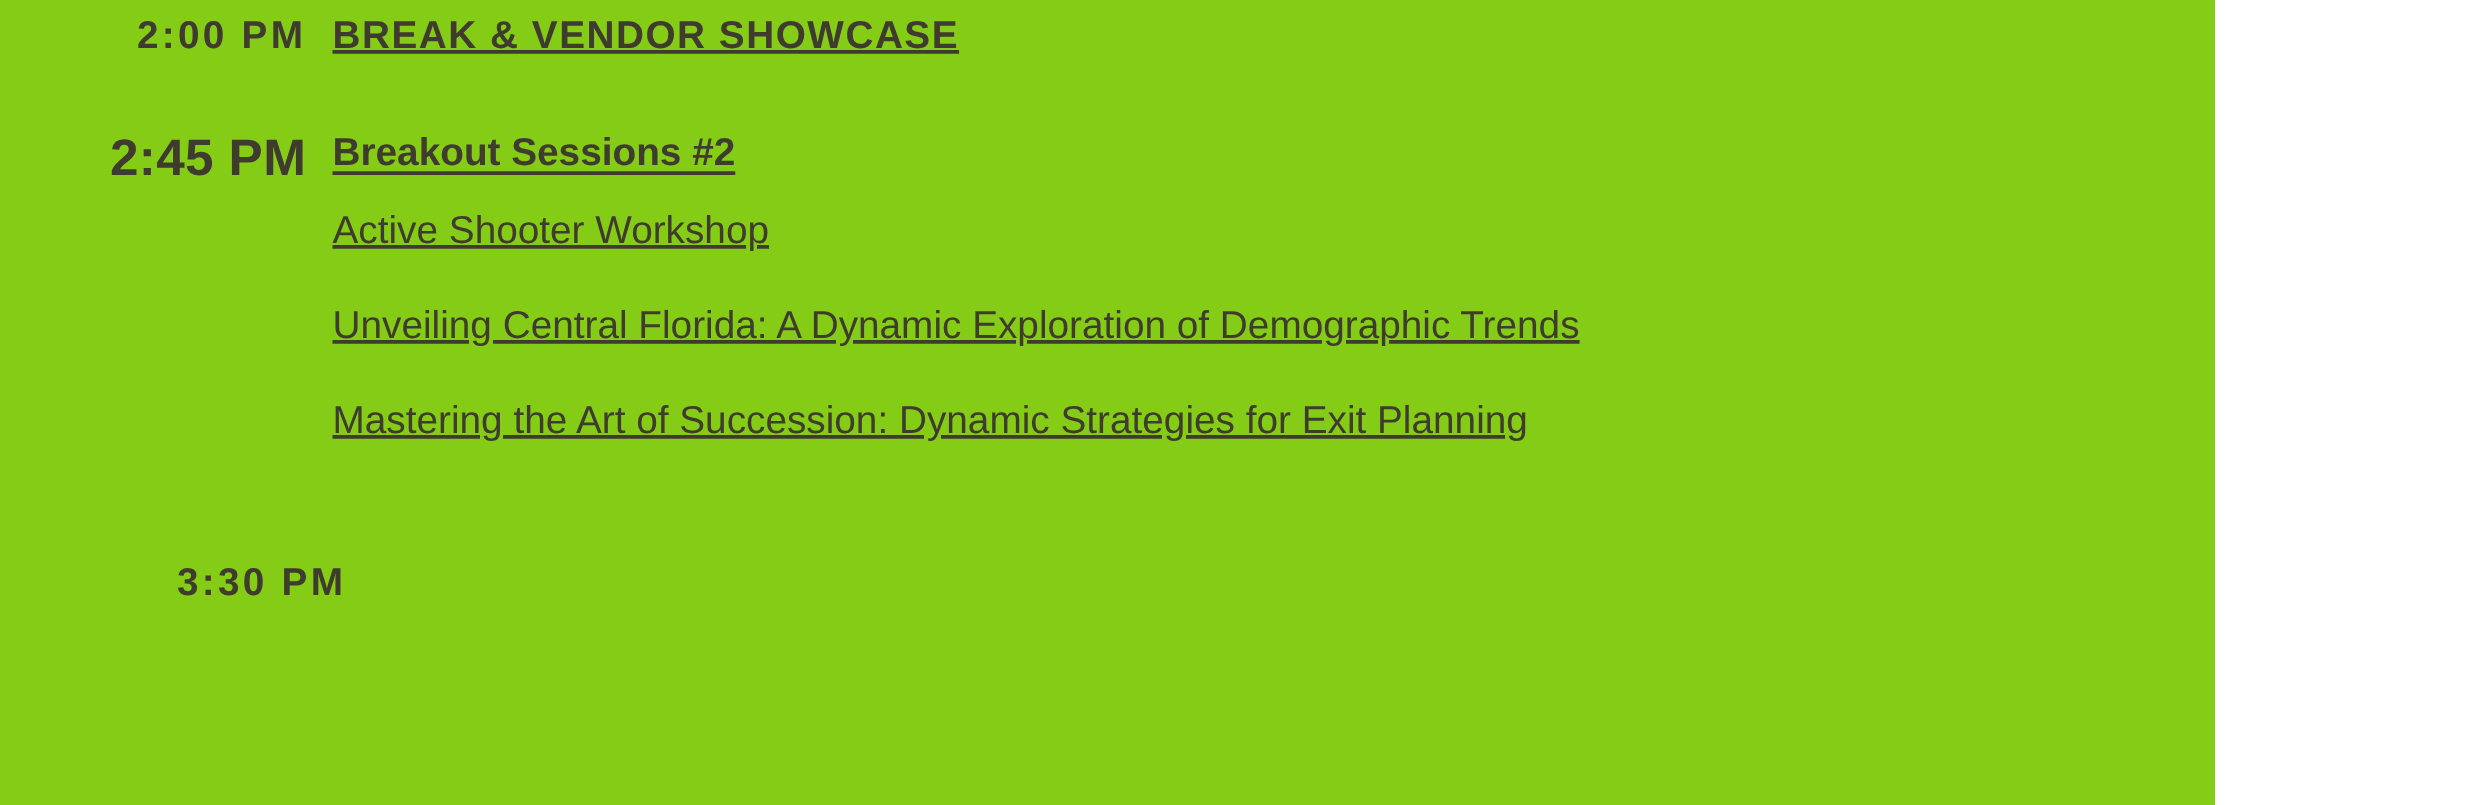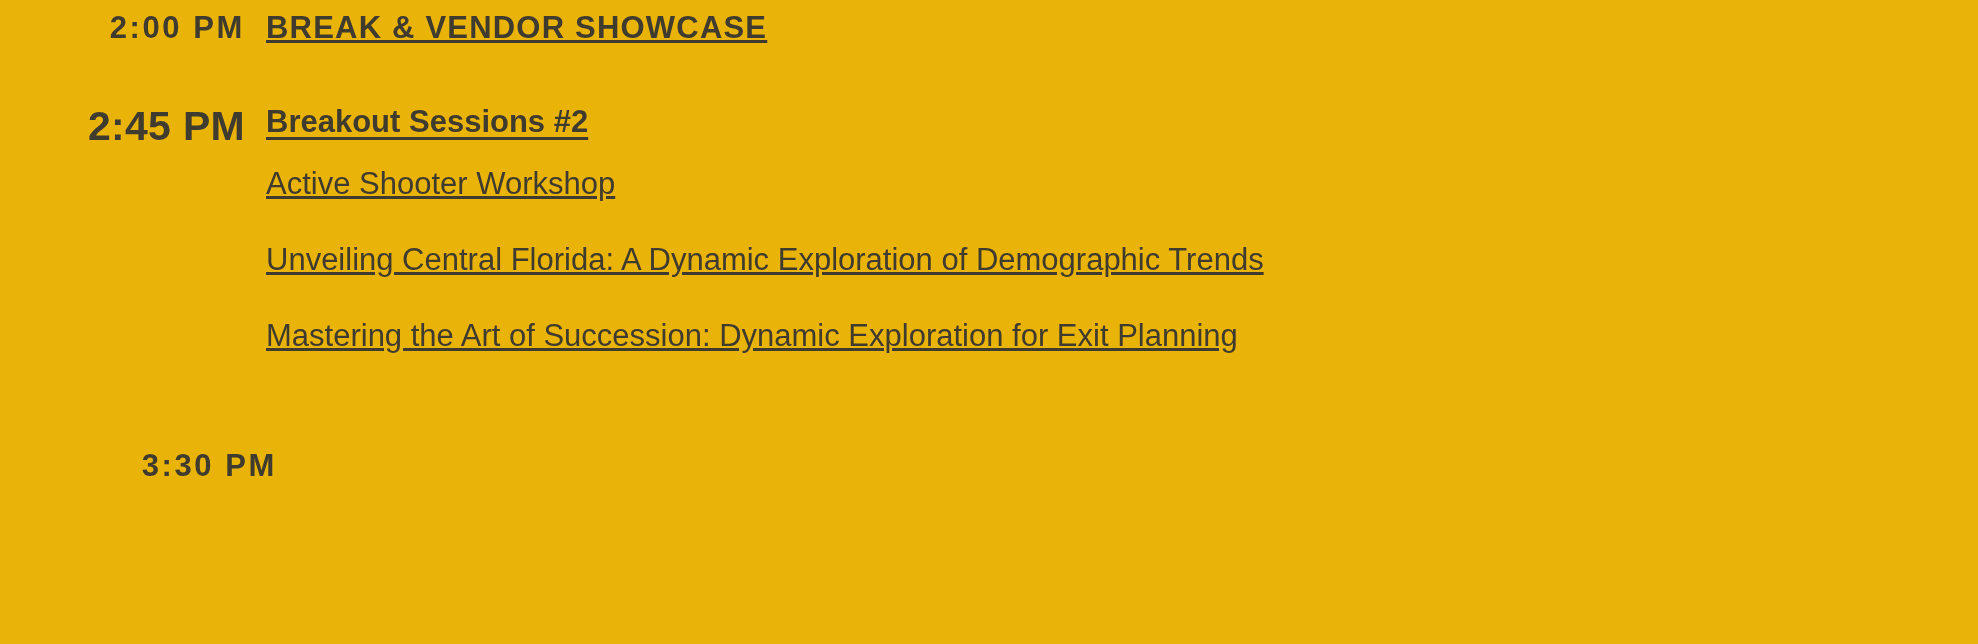--- a/index.html
+++ b/index.html
@@ -6,23 +6,23 @@
     margin: 0;
     padding: 0;
     background: #ffffff;
   }
   body {
     font-family: "Liberation Sans", sans-serif;
     -webkit-font-smoothing: antialiased;
   }
   #agenda {
     position: relative;
-    width: 1978px;
+    width: 1772px;
     height: 644px;
-    background: #eab308;
+    background: #84cc16;
     overflow: hidden;
     color: #3F3B2E;
   }
 
   .row {
     position: absolute;
     left: 0;
     display: flex;
     align-items: flex-start;
   }
@@ -103,21 +103,21 @@
       <div class="heading">BREAK &amp; VENDOR SHOWCASE</div>
     </div>
   </div>
 
   <div class="row row-block" id="row-1">
     <div class="time-cell">2:45 PM</div>
     <div class="content-cell">
       <a class="block-link">Breakout Sessions #2</a>
       <div class="session s1">Active Shooter Workshop</div>
       <div class="session s2">Unveiling Central Florida: A Dynamic Exploration of Demographic Trends</div>
-      <div class="session s3">Mastering the Art of Succession: Dynamic Exploration for Exit Planning</div>
+      <div class="session s3">Mastering the Art of Succession: Dynamic Strategies for Exit Planning</div>
     </div>
   </div>
 
   <div class="row row-header" id="row-2">
     <div class="time-cell">3:30 PM</div>
   </div>
 
 </div>
 
 </body></html>

